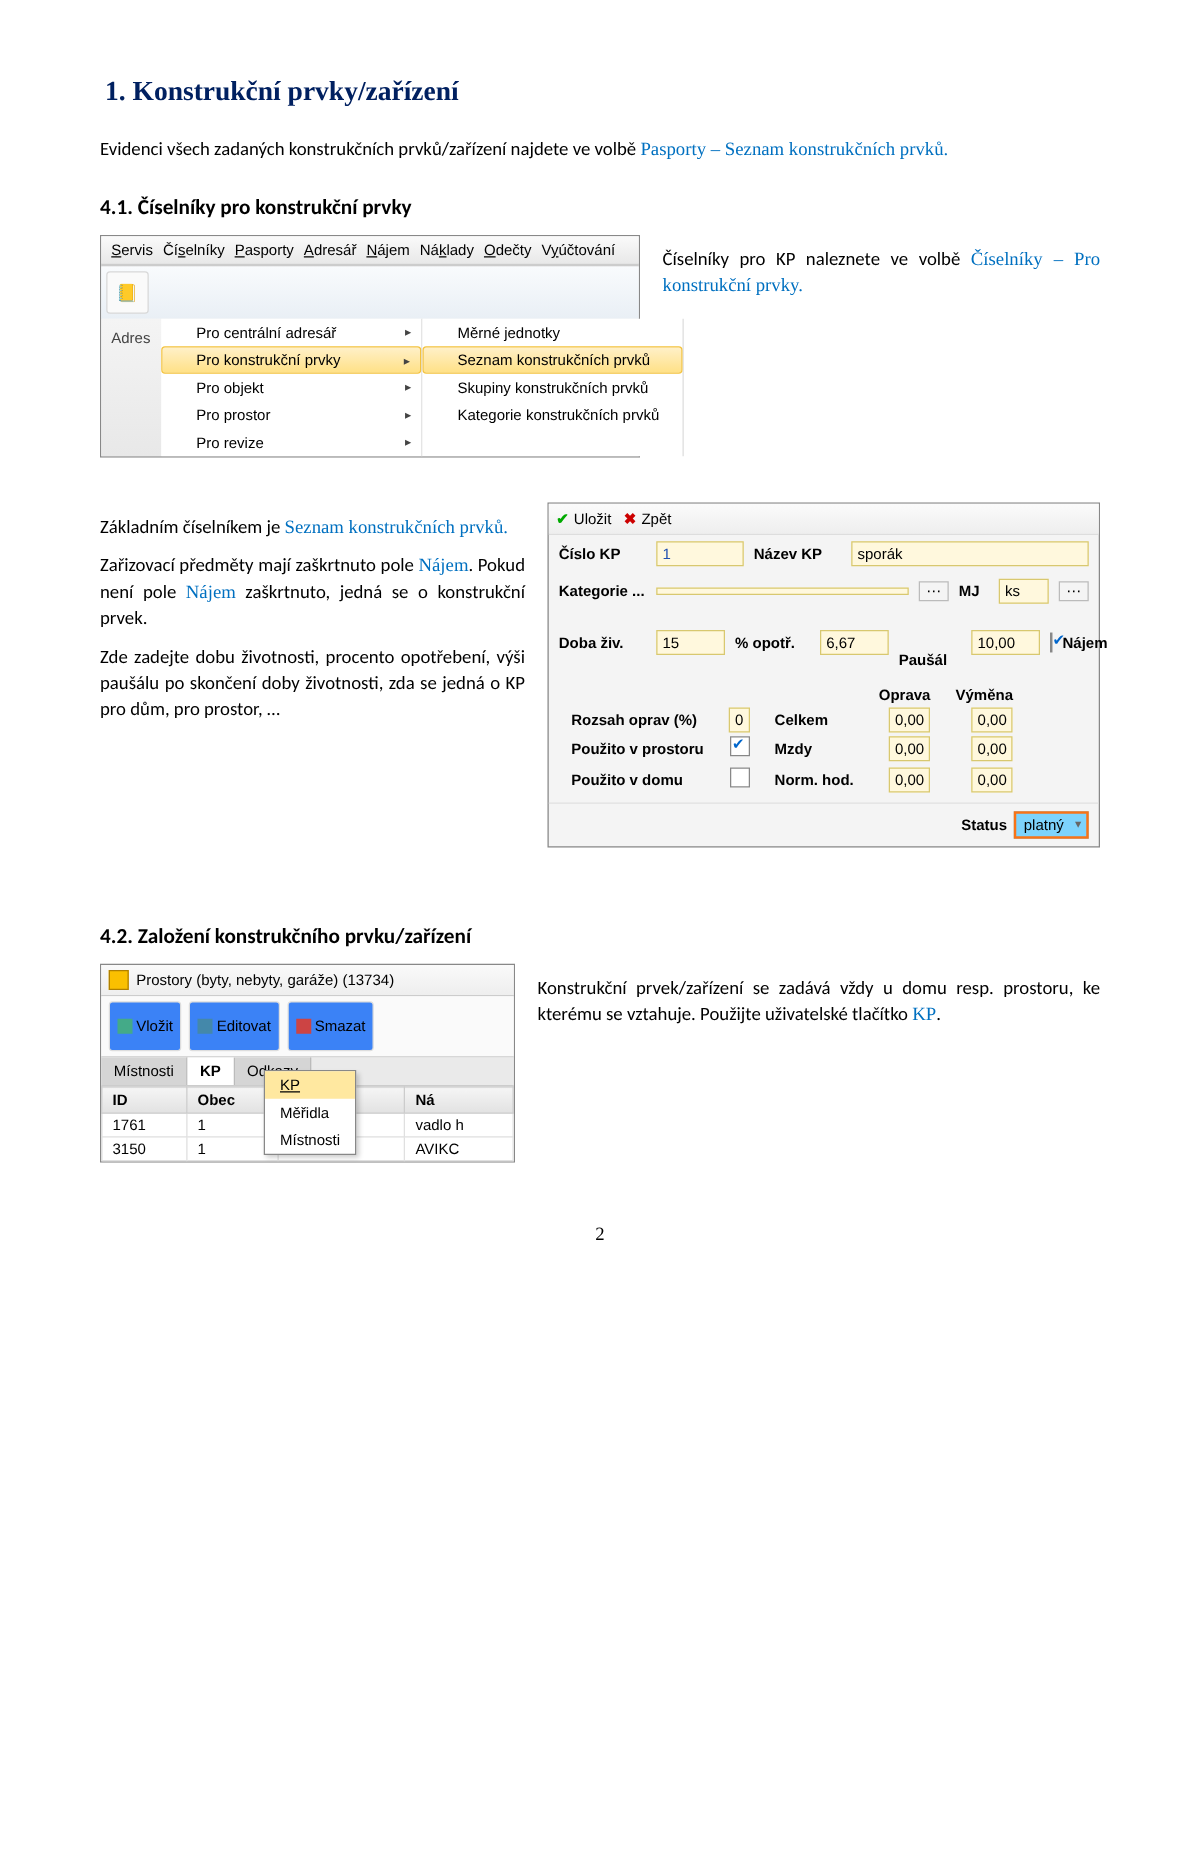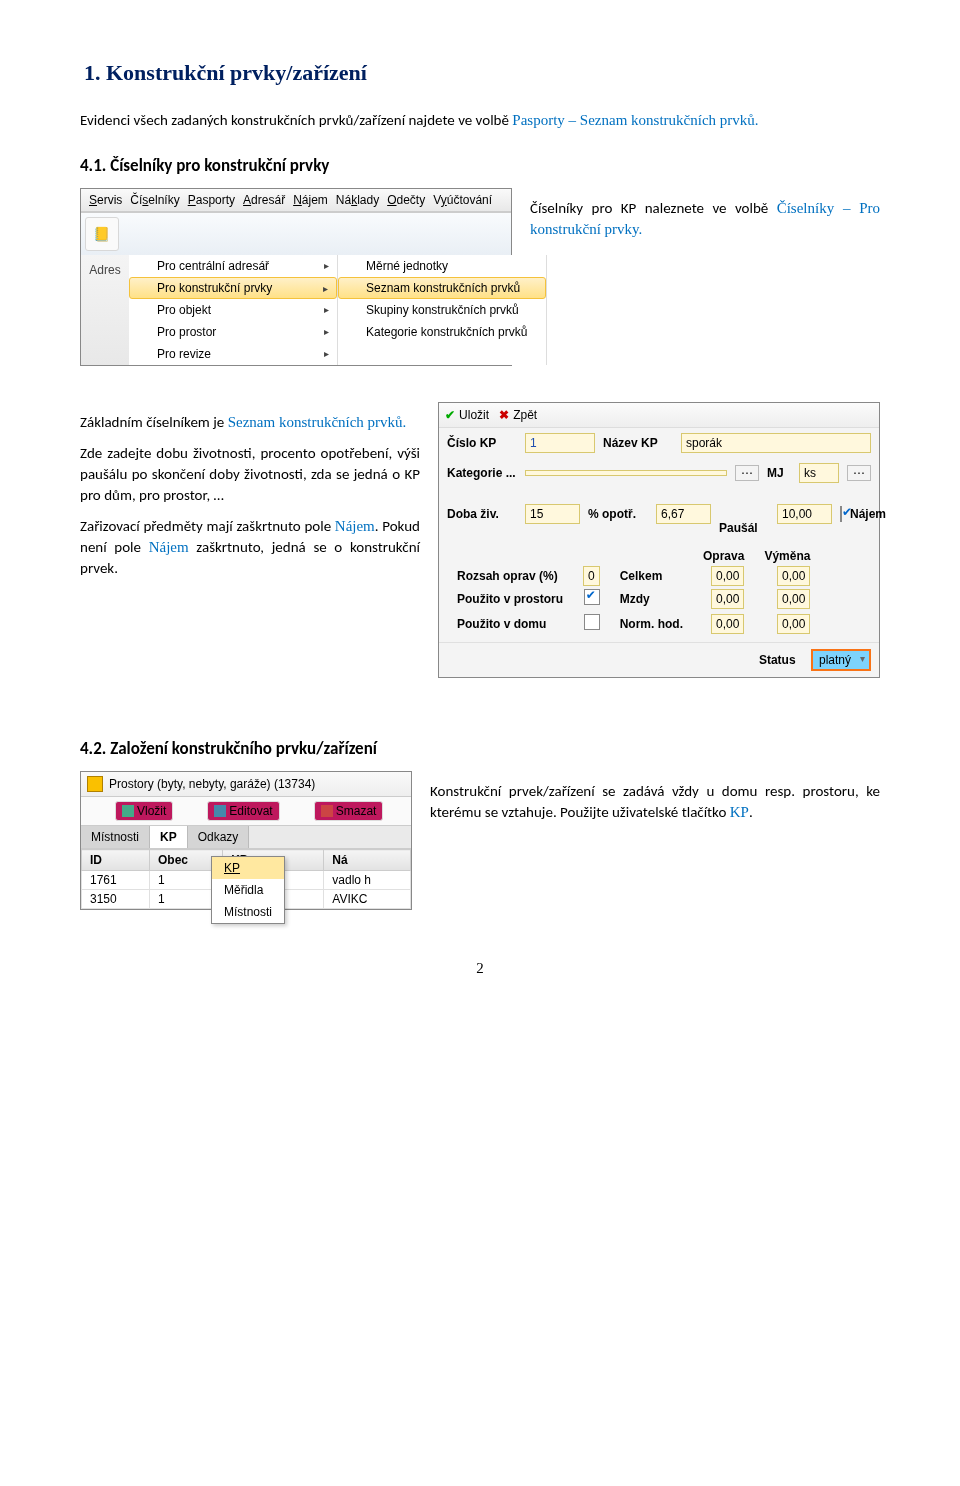--- a/index.html
+++ b/index.html
@@ -55,21 +55,21 @@
   .menu-item .arrow {
     position: absolute; right: 8px; top: 5px; color: #444; font-size: 10px;
   }
   .ribbon-strip {
     background: linear-gradient(#f9fbfd,#e9eff5);
     border-top: 1px solid #ccc;
     padding: 4px;
     display: flex; gap: 4px;
   }
   .rib-btn { width: 32px; height: 32px; background: #fafafa; border: 1px solid #d8d8d8; border-radius: 3px; display:flex;align-items:center;justify-content:center;font-size:14px;}
-  .adr { padding: 4px 6px; color: #444; text-align: center; }
+  .adr { padding: 4px 6px; color: #444; }
   
   .dlg { width: 440px; }
   .dlg-title {
     background: #e9eff7;
     padding: 4px 8px;
     border-bottom: 1px solid #bcc;
     display: flex; justify-content: space-between; align-items:center;
     color: #003a6c; font-weight: bold;
   }
   .dlg-title .close { background:#e05050; color:#fff; width:18px; height:16px; text-align:center; border:1px solid #a00; font-size:12px; line-height:14px;}
@@ -98,21 +98,21 @@
   .tbl td.lab { font-weight: bold; text-align:left; }
   .cb { width:14px; height:14px; border:1px solid #888; display:inline-block; background:#fff; position:relative;}
   .cb.ck::after { content:"✔"; position:absolute; top:-2px; left:1px; color:#0066cc; font-size:12px; }
   .status-row { padding: 6px 8px; text-align: right; border-top:1px solid #e0e0e0; }
   .sel-inp { border:2px solid #f97316; padding:2px 18px 2px 6px; background:#7dd3fc; position:relative; display:inline-block;}
   .sel-inp::after { content:"▾"; position:absolute; right:4px; top:2px; color:#666; font-size:10px;}
   
   .grid-title { padding:4px 6px; display:flex; align-items:center; gap:6px; background:linear-gradient(#fafafa,#eee); border-bottom:1px solid #ccc;}
   .grid-title .ic { width:14px; height:14px; background:#fac000; border:1px solid #b08000;}
   .toolbtns { padding:4px 6px; display:flex; gap:6px; border-bottom:1px solid #ccc; background:#fafafa;}
-  .tbtn { display:flex; align-items:center; gap:3px; padding:2px 6px; border:1px solid #ddd; border-radius:3px; background:#be185d;margin-left:28px;}
+  .tbtn { display:flex; align-items:center; gap:3px; padding:12px 6px; border:1px solid #ddd; border-radius:3px; background:#3b82f6;}
   .tbtn .ic2 { width:12px; height:12px; }
   .tabs { display:flex; border-bottom:1px solid #ccc; background:#eaeaea;}
   .tab { padding:4px 10px; background:#d5d5d5; border-right:1px solid #bbb;}
   .tab.act { background:#fff; font-weight:bold;}
   .dgrid { border-collapse:collapse; width:100%; }
   .dgrid th { background:linear-gradient(#f5f5f5,#e2e2e2); border:1px solid #ccc; padding:3px 8px; font-weight:bold; text-align:left;}
   .dgrid td { border:1px solid #e0e0e0; padding:2px 8px; background:#fff;}
   .pop { position:absolute; background:#fff; border:1px solid #888; box-shadow:2px 2px 4px rgba(0,0,0,.2);}
   .pop div { padding:4px 12px;}
   .pop div.hov { background:#ffe8a0;}
@@ -180,24 +180,24 @@
 </div>
 
 <br><br>
 
 <div class="row">
   <div class="col">
     <p>
       <span>Základním číselníkem je </span>
       <span class="blue">Seznam konstrukčních prvků.</span>
     </p>
-    <p>Zde zadejte dobu životnosti, procento opotřebení, výši paušálu po skončení doby životnosti, zda se jedná o KP pro dům, pro prostor, …</p>
     <p>
       <span>Zařizovací předměty mají zaškrtnuto pole </span><span class="blue">Nájem</span><span>. Pokud není pole </span><span class="blue">Nájem</span><span> zaškrtnuto, jedná se o konstrukční prvek.</span>
     </p>
+    <p>Zde zadejte dobu životnosti, procento opotřebení, výši paušálu po skončení doby životnosti, zda se jedná o KP pro dům, pro prostor, …</p>
   </div>
   <div class="col" style="flex:0 0 auto;">
     <div class="screenshot dlg">
       <div class="dlg-tools">
         <div class="tb">
             <span class="chk">✔</span>
             <span>Uložit</span>
           </div>
         <div class="tb">
             <span class="x">✖</span>
@@ -254,21 +254,21 @@
         <tr>
           <td class="lab">Použito v domu</td>
           <td><span class="cb"></span></td>
           <td class="lab">Norm. hod.</td>
           <td><span class="inp">0,00</span></td>
           <td><span class="inp">0,00</span></td>
         </tr>
       </tbody>
         </table>
       <div class="status-row">
-        <label style="font-weight:bold; margin-right:12px;text-align:center;">Status</label>
+        <label style="font-weight:bold; margin-right:2px;text-align:center;">Status</label>
         <span class="sel-inp">platný</span>
       </div>
     </div>
   </div>
 </div>
 
 <br><br>
 
 <h2>4.2. Založení konstrukčního prvku/zařízení</h2>
 

